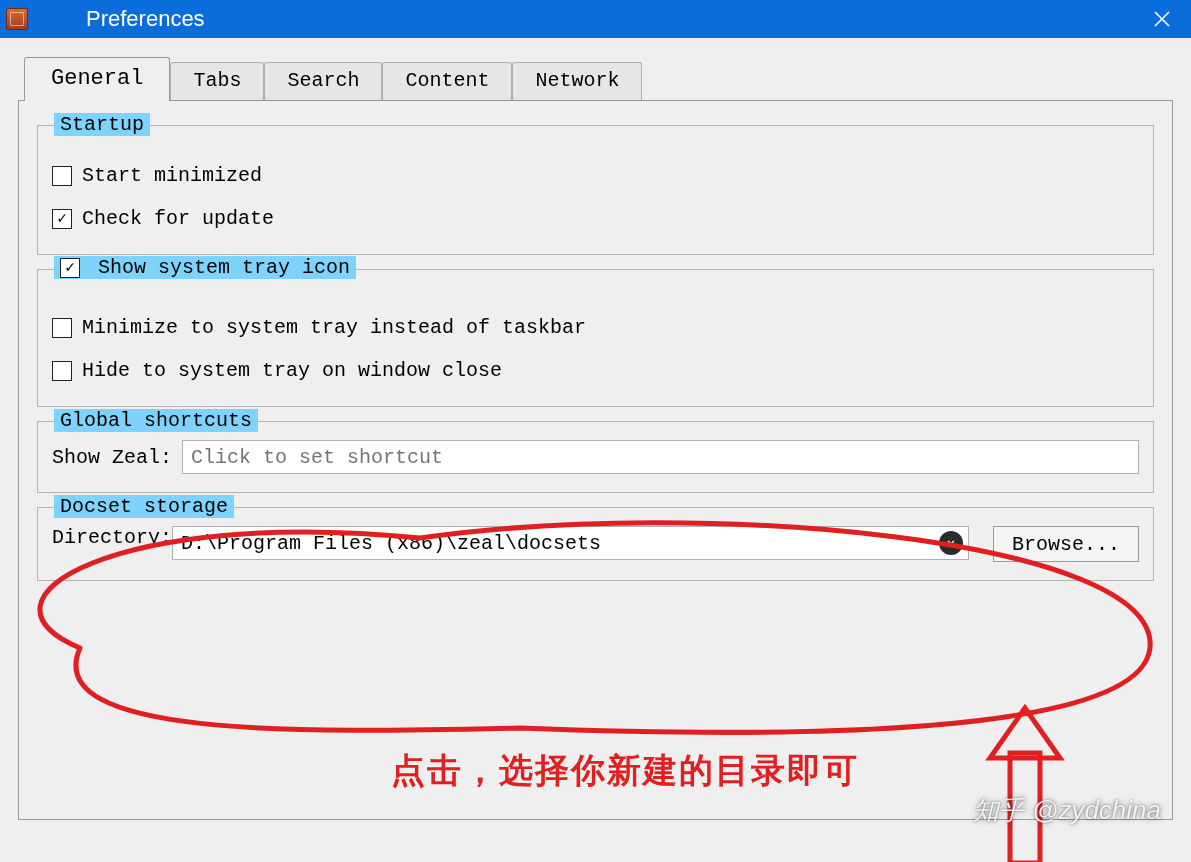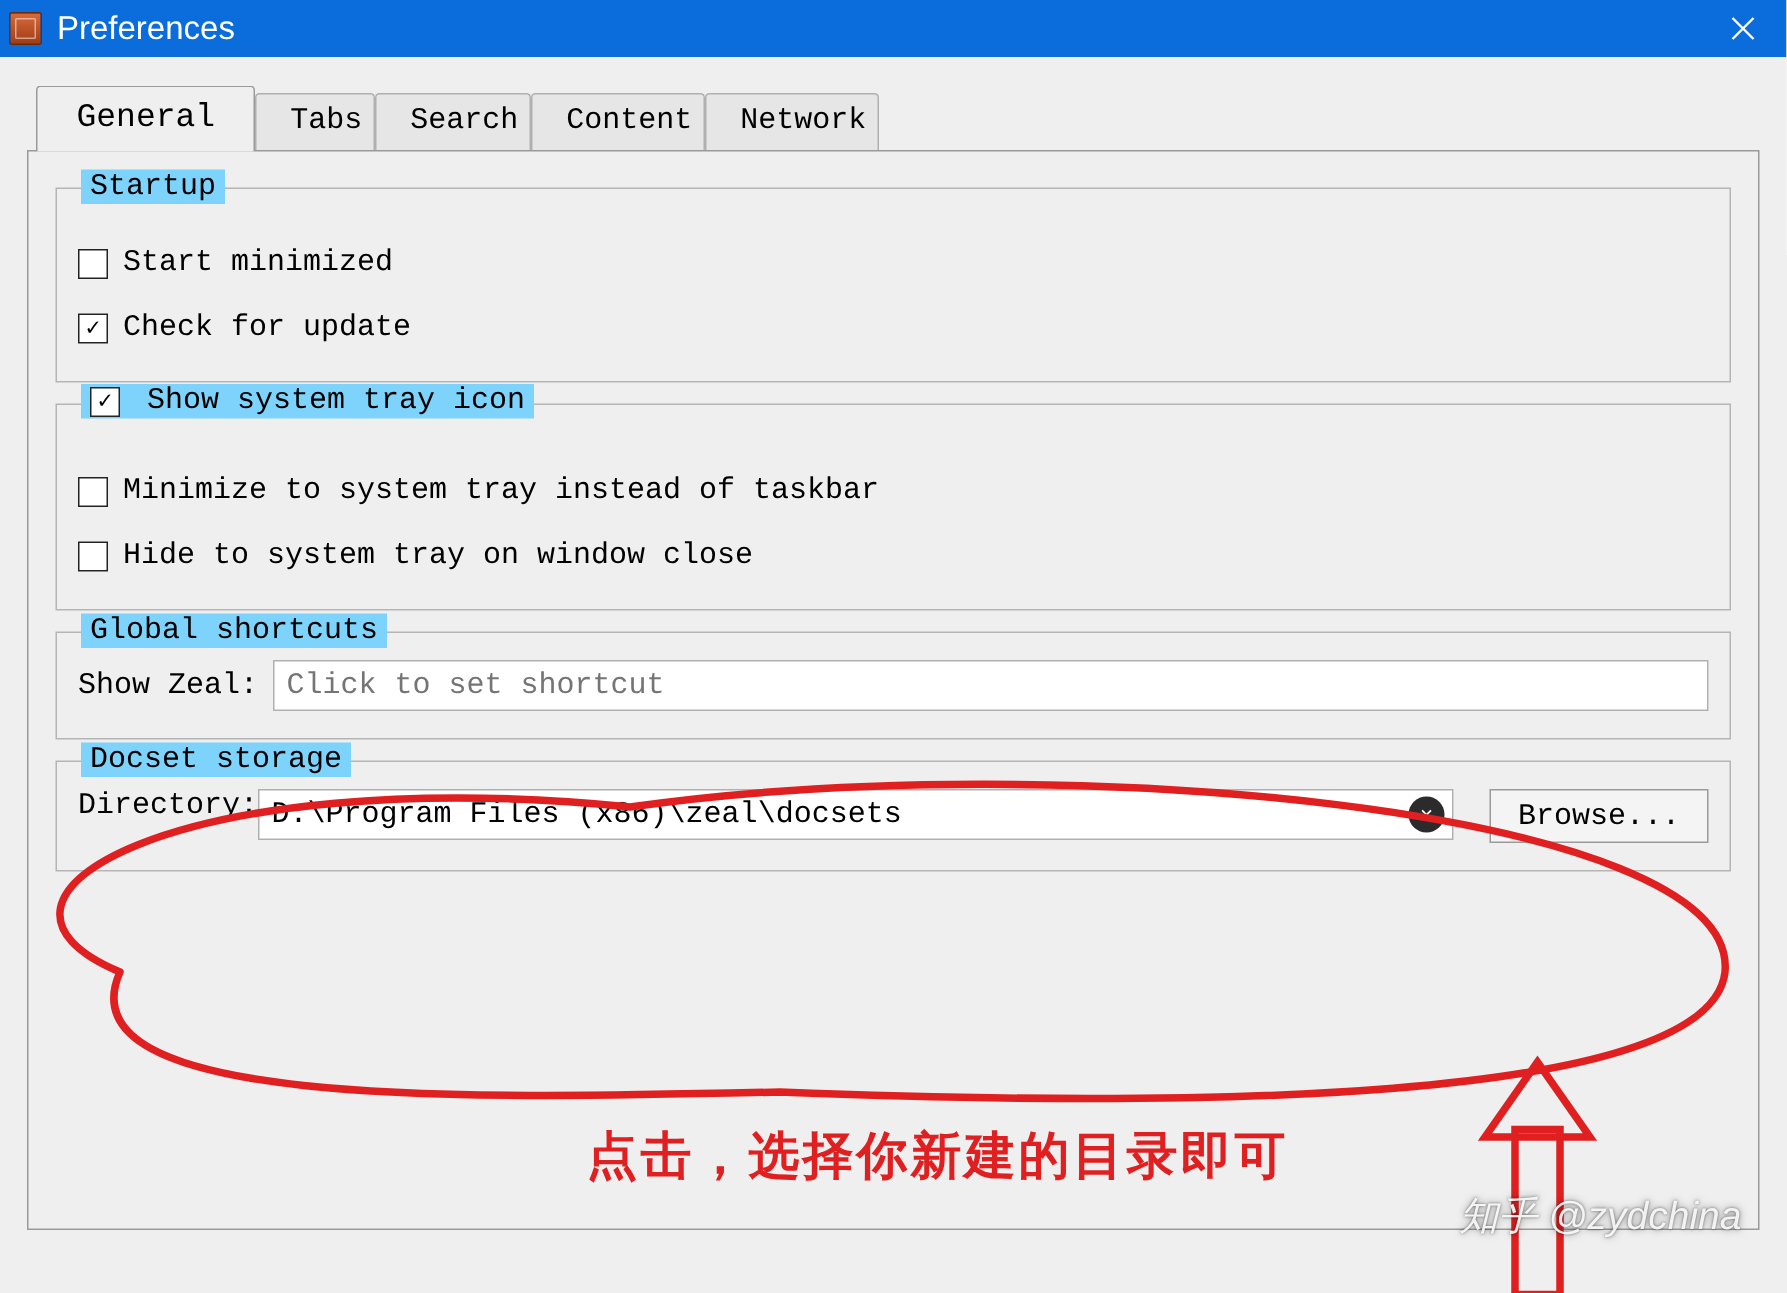--- a/index.html
+++ b/index.html
@@ -32,20 +32,21 @@
   .titlebar .app-icon::after{
     content:'';
     position:absolute;
     left:3px; top:3px; right:3px; bottom:3px;
     border: 1px solid rgba(255,255,255,.5);
     border-radius:1px;
   }
   .titlebar .title-text {
     font-family: "Segoe UI", Arial, sans-serif;
     font-size: 22px;
+    margin-left: 48px;
   }
   .titlebar .close-btn {
     margin-left: auto;
     width: 46px; height: 38px;
     display: flex; align-items: center; justify-content: center;
     color: #fff;
     font-family: Arial, sans-serif;
   }
   .titlebar .close-btn svg { width: 16px; height: 16px; }
 
@@ -73,21 +74,21 @@
     border-top-left-radius: 3px;
     border-top-right-radius: 3px;
     position: relative;
     top: 1px;
     cursor: default;
   }
   .tab.inactive {
     background: #e6e6e6;
     border-color: #b0b0b0;
     font-size: 20px;
-    padding: 6px 8px 8px 22px;
+    padding: 6px 22px 8px 22px;
     top: 0;
   }
   .tab-panel {
     border: 1px solid #9a9a9a;
     background: #efefef;
     padding: 14px 14px 14px 14px;
     min-height: 720px;
   }
 
   

